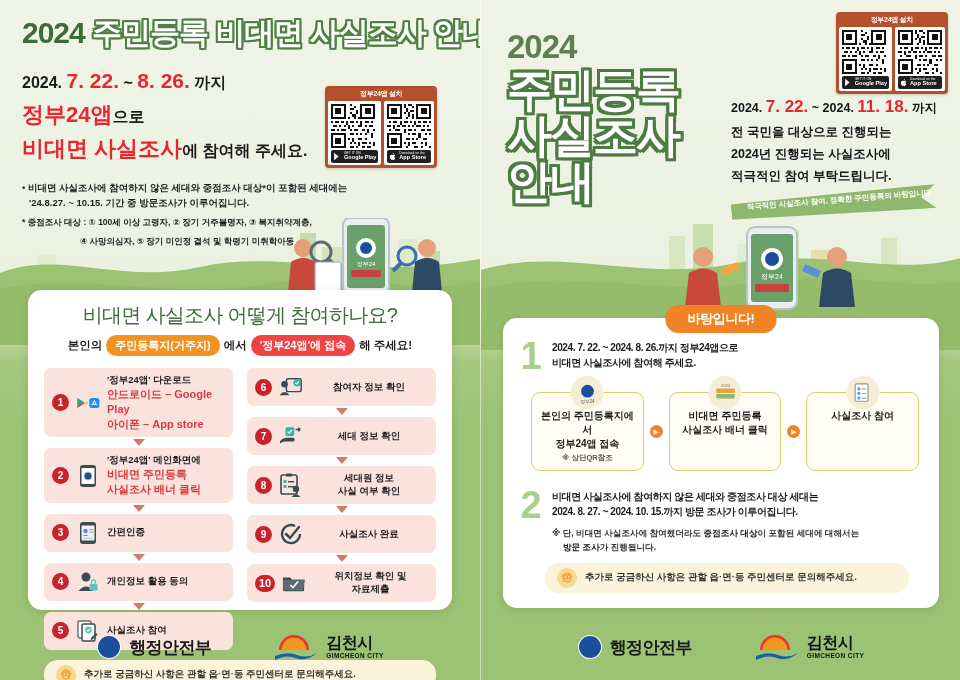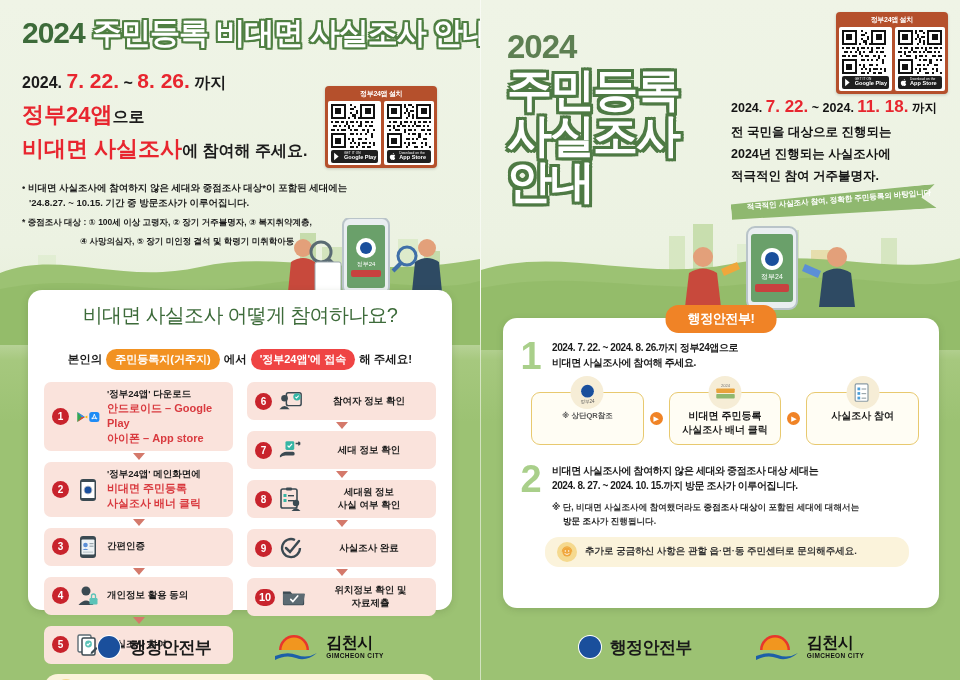--- a/index.html
+++ b/index.html
@@ -78,21 +78,21 @@
     background: #fff; border-radius: 14px;
     box-shadow: 0 2px 7px rgba(60,80,40,.18);
   }
   .card-l { left: 28px; top: 290px; width: 424px; height: 320px; padding: 14px 16px 10px; }
 
   .q-title {
     text-align: center; font-size: 20px; font-weight: 400; color: #3d6b3a;
     letter-spacing: -.7px; line-height: 1.15;
   }
   .q-sub {
-    margin-top: 22px; text-align: center; font-size: 11.5px; font-weight: 800; color: #1d1d1d;
+    margin-top: 8px; text-align: center; font-size: 11.5px; font-weight: 800; color: #1d1d1d;
     display: flex; align-items: center; justify-content: center; gap: 4px; flex-wrap: nowrap;
   }
   .pill { color: #fff; border-radius: 11px; padding: 3px 9px; font-size: 11px; font-weight: 800; white-space: nowrap; }
   .pill.orange { background: #f29222; }
   .pill.pink { background: #ef4444; text-align: center; }
 
   .cols { display: flex; gap: 14px; margin-top: 12px; }
   .col { flex: 1; }
   .step {
     position: relative; background: #fae3dc; border-radius: 7px;
@@ -724,21 +724,21 @@
     <div class="lead-r">
       <div>
         <span>2024.</span>
         <span class="red big">7. 22.</span>
         <span>~ 2024.</span>
         <span class="red big">11. 18.</span>
         <span>까지</span>
       </div>
       <div>전 국민을 대상으로 진행되는</div>
       <div>2024년 진행되는 사실조사에</div>
-      <div>적극적인 참여 거주불명자.</div>
+      <div>적극적인 참여 부탁드립니다.</div>
     </div>
 
     <div class="ribbon"></div>
     <div class="ribbon-txt">적극적인 사실조사 참여, 정확한 주민등록의 바탕입니다</div>
 
     <div class="qr-badge" style="right:12px; top:12px;">
       <div class="qr-cap">정부24앱 설치</div>
       <div class="qr-row">
         <div class="qr-cell">
           <svg class="qr-img" viewBox="0 0 21 21" shape-rendering="crispEdges">
@@ -892,21 +892,21 @@
             <span class="st-txt">
               <span class="st-top">Download on the</span>
               <span class="st-big">App Store</span>
             </span>
           </div>
         </div>
       </div>
     </div>
 
     <div class="card card-r">
-      <div class="attn">행정안전부!</div>
+      <div class="attn">바탕입니다!</div>
 
       <div class="rstep">
         <div class="rnum">1</div>
         <div class="rbody">
           <div class="rline">
             <b>2024. 7. 22. ~ 2024. 8. 26.</b><span>까지 </span><b>정부24앱</b><span>으로</span>
           </div>
           <div class="rline">
             <b>비대면 사실조사</b><span>에 참여해 주세요.</span>
           </div>
@@ -916,20 +916,24 @@
       <div class="flow">
         <div class="fcard">
           <span class="fc-ic">
             <svg width="22" height="22" viewBox="0 0 24 24">
               <circle cx="12" cy="10" r="7" fill="#fff"></circle>
               <path d="M5 10a7 7 0 0 1 14 0a7 7 0 0 1-14 0" fill="#1a4f9c"></path>
               <path d="M12 3a7 7 0 0 1 0 14a7 7 0 0 0 0-14" fill="#d0343b"></path>
               <text x="12" y="23" font-size="5" text-anchor="middle" fill="#555" font-family="sans-serif">정부24</text>
             </svg>
           </span>
+          <div class="fc-txt">
+            <span>본인의 주민등록지에서</span><br>
+            <span>정부24앱 접속</span>
+          </div>
           <div class="fc-note">※ 상단QR참조</div>
         </div>
         <div class="fconn">
             <i>▶</i>
           </div>
         <div class="fcard">
           <span class="fc-ic">
             <svg width="24" height="24" viewBox="0 0 26 26">
               <text x="13" y="6" font-size="4.5" text-anchor="middle" fill="#777" font-family="sans-serif">2024</text>
               <rect x="3" y="8" width="20" height="5" rx="1" fill="#e8a33c"></rect>

